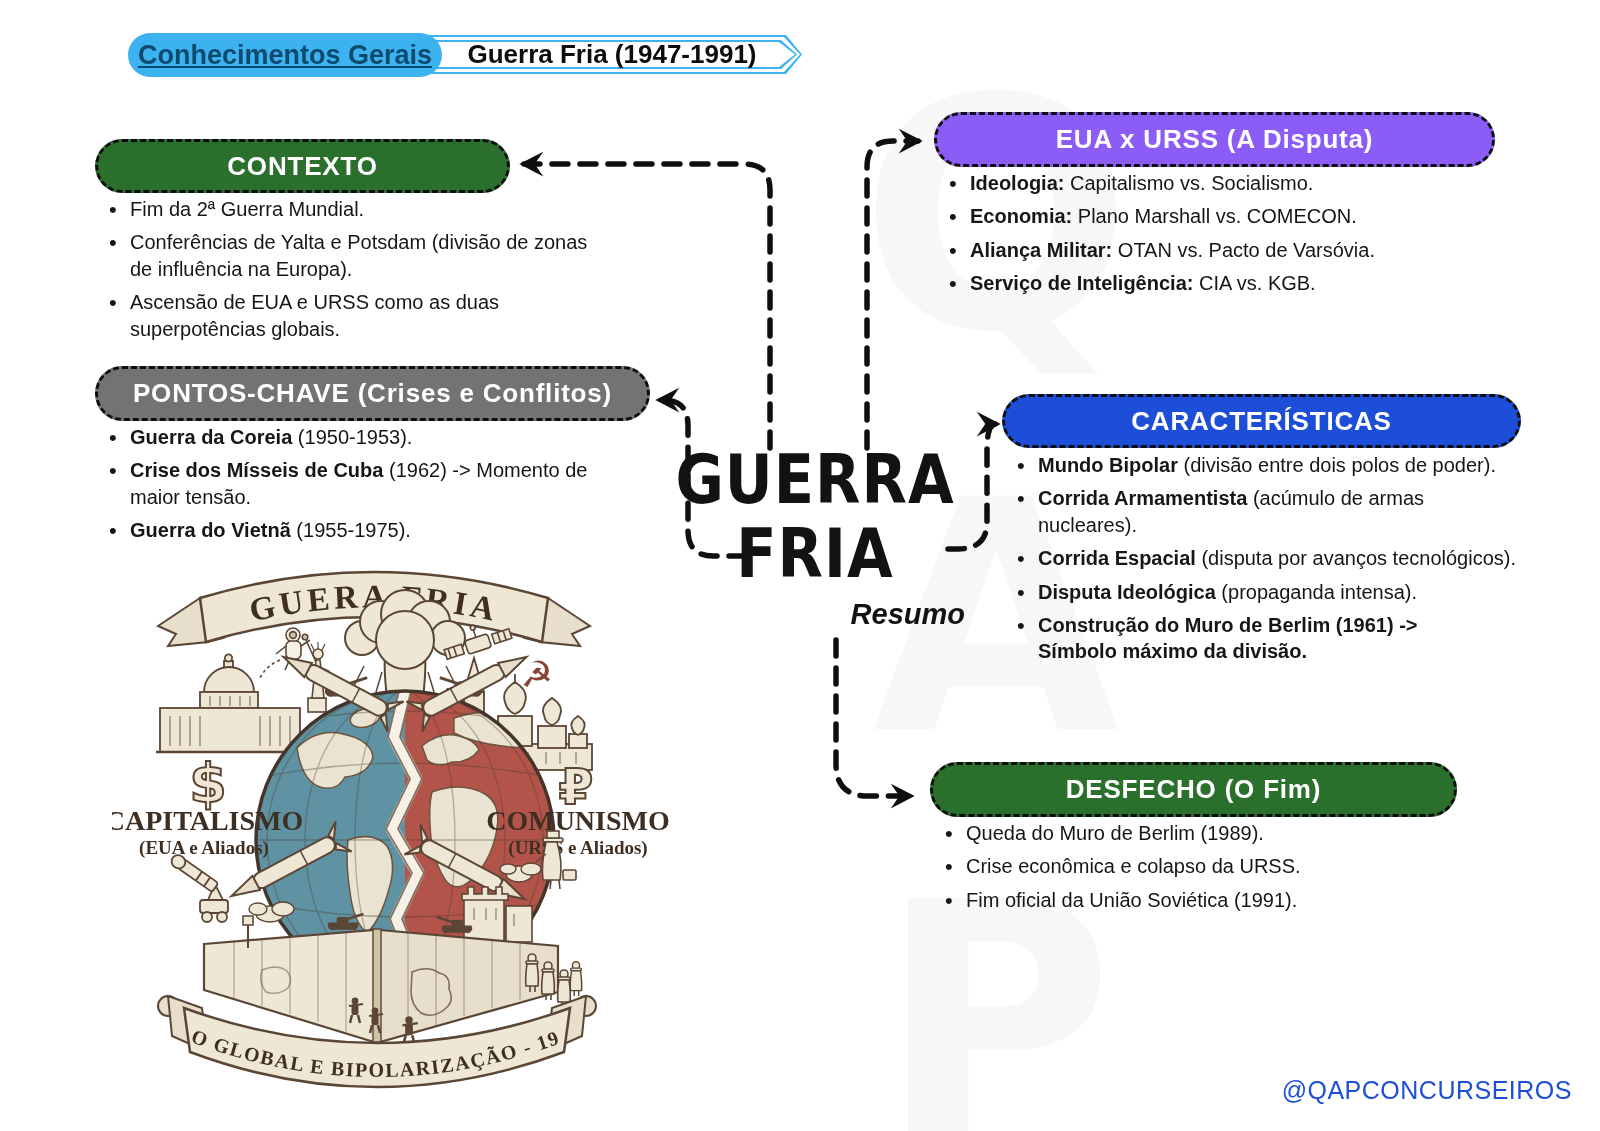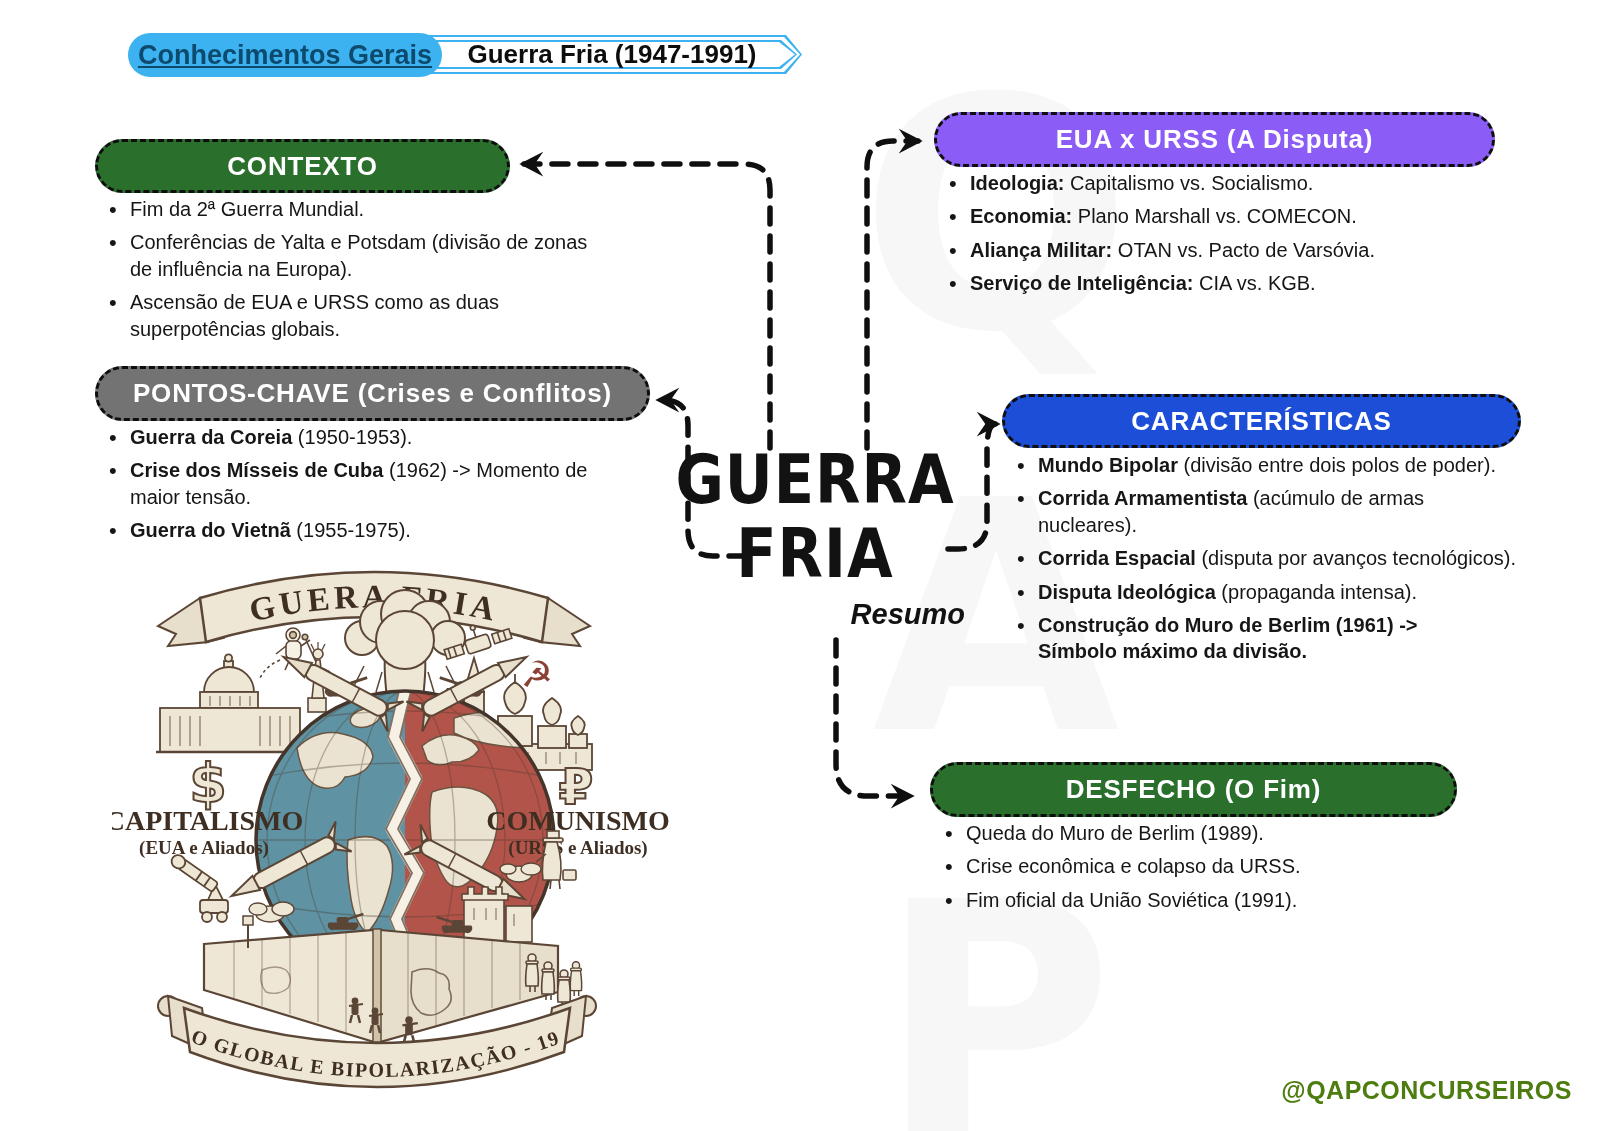--- a/index.html
+++ b/index.html
@@ -34,21 +34,21 @@
   .gf{position:absolute;left:665px;top:444px;width:300px;text-align:center;font-family:"DejaVu Sans",sans-serif;
       font-weight:800;font-size:59px;line-height:1.1;letter-spacing:1px;color:#121212;
       transform:scaleY(1.14);transform-origin:top center;z-index:2;}
   .resumo{position:absolute;left:665px;top:598px;width:300px;text-align:right;font-style:italic;font-weight:700;
           font-size:29px;color:#121212;z-index:2;}
   
   .arrows{position:absolute;left:0;top:0;z-index:1;pointer-events:none;}
   
   .illu{position:absolute;left:112px;top:540px;z-index:2;}
   
-  .footer{position:absolute;right:28px;top:1076px;font-weight:700;font-size:25px;letter-spacing:.5px;color:#4d7c0f;z-index:2;}
+  .footer{position:absolute;right:28px;top:1076px;font-weight:400;font-size:25px;letter-spacing:.5px;color:#1d4ed8;z-index:2;}
 </style>
 </head>
 <body>
 
 <div class="canvas">
 
   <div class="wm">QAP</div>
 
   <div class="badge">
     <span>Conhecimentos Gerais</span>

